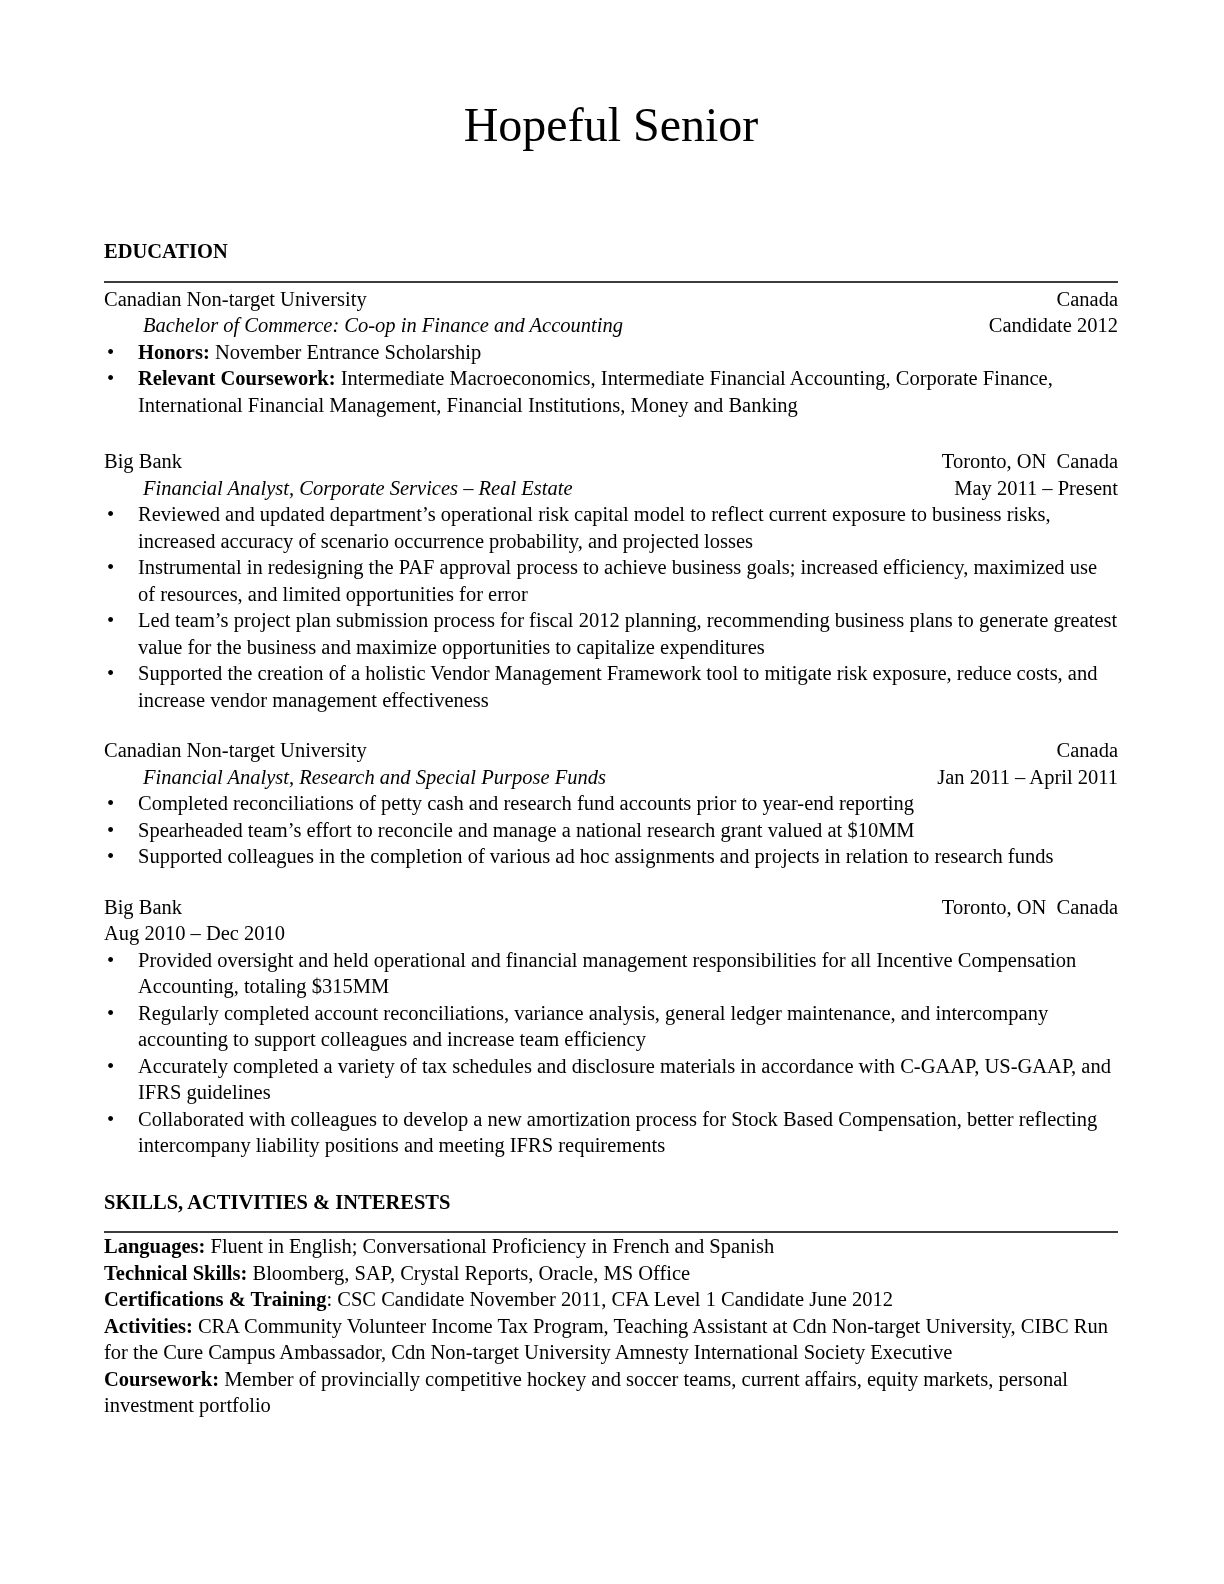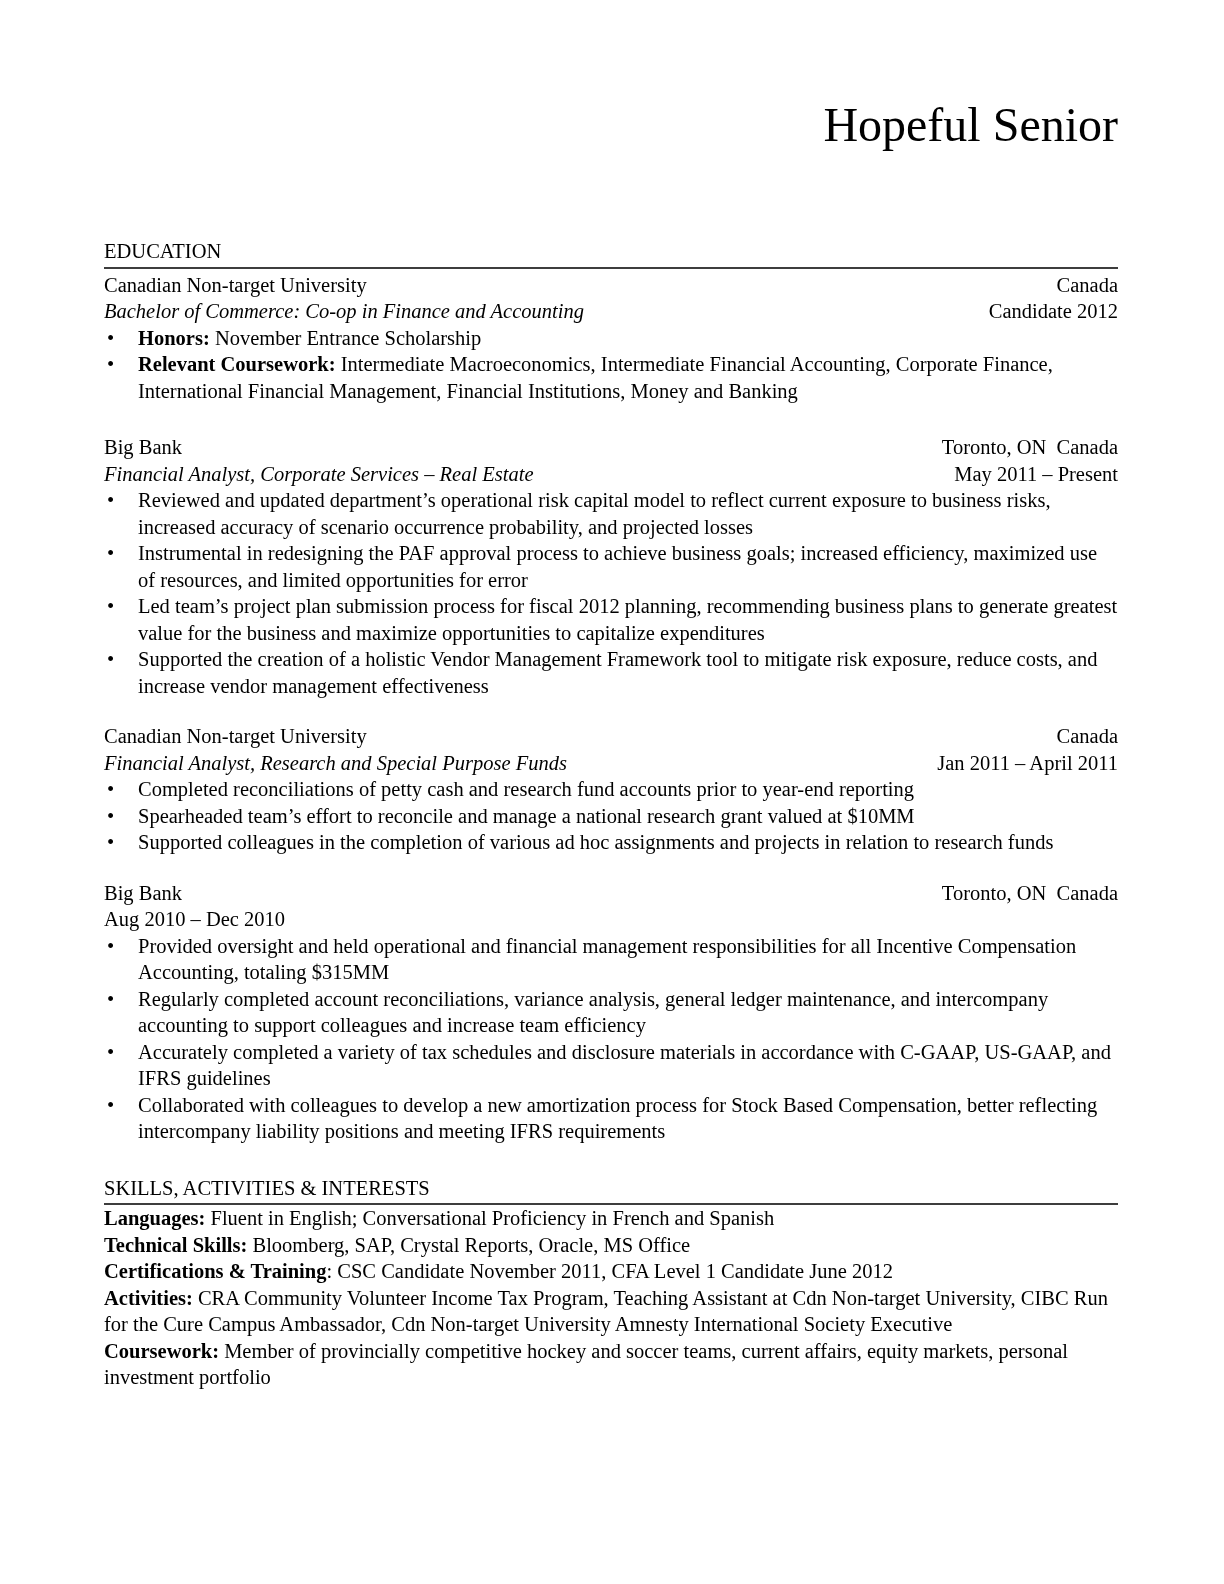--- a/index.html
+++ b/index.html
@@ -17,42 +17,42 @@
     overflow: hidden;
   }
   .page {
     box-sizing: border-box;
     width: 1224px;
     height: 1584px;
     padding: 97px 106px 0 104px;
     background: #ffffff;
   }
   .resume-title {
-    text-align: right;
+    text-align: center;
     font-size: 48px;
     line-height: 56px;
     font-weight: normal;
     margin: 0 0 85px 0;
   }
   .section { margin-top: 30px; }
   .section.first { margin-top: 0; }
   .section-heading {
-    font-weight: normal;
-    padding-bottom: 2px;
+    font-weight: bold;
+    padding-bottom: 16px;
     border-bottom: 2.5px solid #3d3d3d;
   }
   .entry { margin-top: 3px; }
   .entry.gap { margin-top: 24px; }
   .entry-row {
     display: flex;
     justify-content: space-between;
     white-space: pre-wrap;
   }
   .org, .loc { font-weight: normal; }
-  .role { font-style: italic; }
+  .role { font-style: italic; margin-left: 39px; }
   .dates { font-style: normal; text-align: right; }
   ul.bullets {
     margin: 0;
     padding: 0;
     list-style: none;
   }
   li.bullet {
     position: relative;
     padding-left: 34px;
   }

